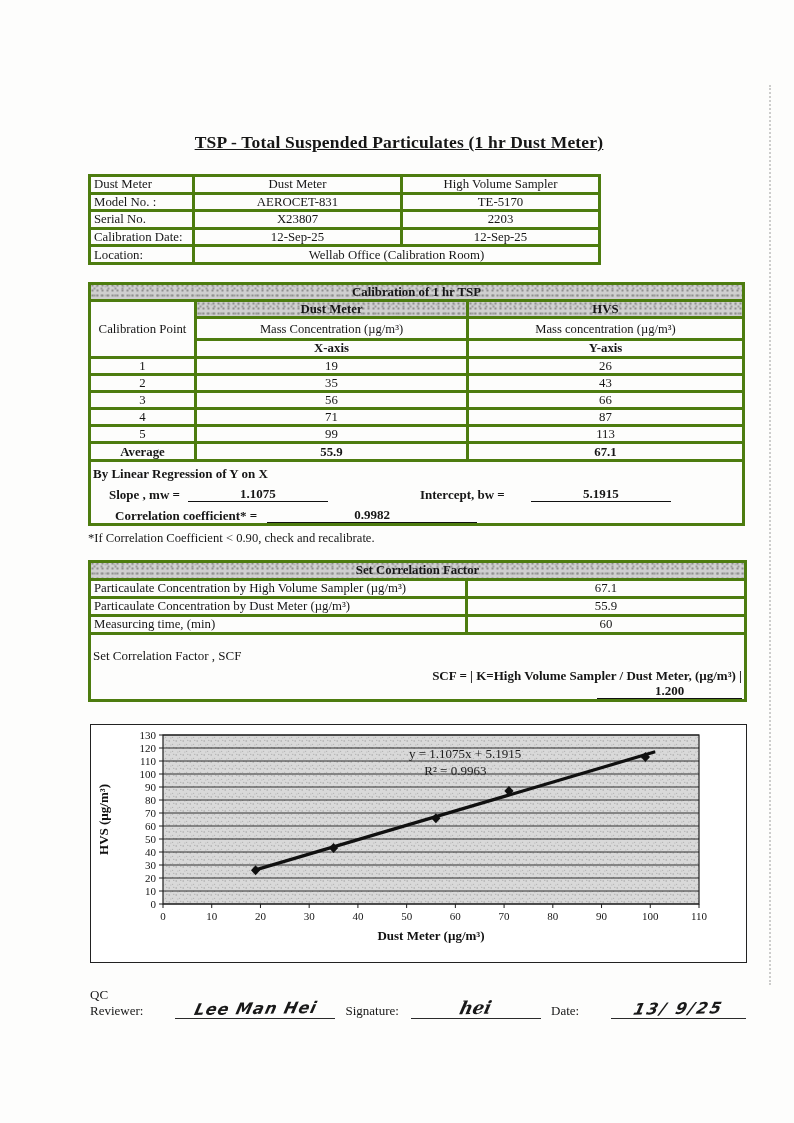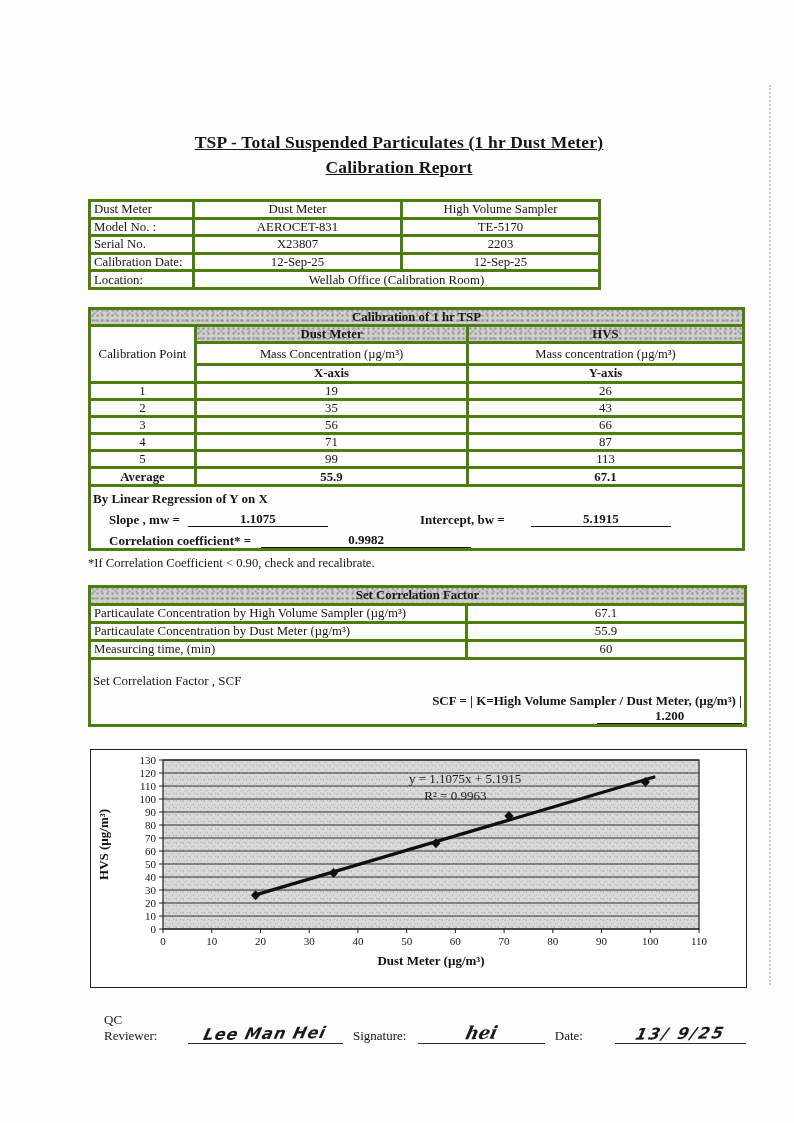--- a/index.html
+++ b/index.html
@@ -63,21 +63,20 @@
 </style>
 </head>
 <body>
 
 <div class="page">
   <div class="scan-line"></div>
   <div class="content">
 
     <div class="title">
       <div class="title-line">TSP - Total Suspended Particulates (1 hr Dust Meter)</div>
-      <div class="title-line">Calibration Report</div>
     </div>
 
     <table class="equip">
       <colgroup>
           <col style="width:104px">
           <col style="width:208px">
           <col style="width:198px">
         </colgroup>
       <tbody>
           <tr>
@@ -163,21 +162,21 @@
       <tr>
         <td class="reg-cell" colspan="3">
           <div class="reg-heading">By Linear Regression of Y on X</div>
           <div class="reg-row">
             <span class="b" style="margin-left:16px">Slope , mw =</span>
             <span class="uval" style="width:140px;margin-left:8px">1.1075</span>
             <span class="b" style="margin-left:92px">Intercept, bw =</span>
             <span class="uval" style="width:140px;margin-left:26px">5.1915</span>
           </div>
           <div class="reg-row">
-            <span class="b" style="margin-left:16px">Correlation coefficient* =</span>
+            <span class="b" style="margin-left:22px">Correlation coefficient* =</span>
             <span class="uval" style="width:210px;margin-left:10px">0.9982</span>
           </div>
         </td>
       </tr>
     </tbody>
       </table>
 
     <div class="footnote">*If Correlation Coefficient &lt; 0.90, check and recalibrate.</div>
 
     <table class="scf">
@@ -298,21 +297,21 @@
           <path d="M 417.9636363636364 60.900000000000006 L 422.5636363636364 65.9 L 417.9636363636364 70.9 L 413.3636363636364 65.9 Z" fill="#101010"></path>
           <path d="M 554.4000000000001 27.099999999999994 L 559.0000000000001 32.099999999999994 L 554.4000000000001 37.099999999999994 L 549.8000000000001 32.099999999999994 Z" fill="#101010"></path>
           <text class="eq" x="374.10909090909087" y="33.400000000000006" text-anchor="middle">y = 1.1075x + 5.1915</text>
           <text class="eq" x="364.3636363636363" y="50.30000000000001" text-anchor="middle">R² = 0.9963</text>
           <text class="axis-label" x="340" y="215" text-anchor="middle">Dust Meter  (µg/m³)</text>
           <text class="axis-label" transform="translate(17,94.5) rotate(-90)" text-anchor="middle">HVS (µg/m³)</text>
         </svg>
     </div>
 
     <div class="footer">
-      <span style="margin-left:16px">QC Reviewer:</span>
+      <span style="margin-left:2px">QC Reviewer:</span>
       <span class="sig-line" style="width:172px;margin-left:16px"><span class="hand hand-name">Lee Man Hei</span></span>
       <span style="margin-left:10px">Signature:</span>
       <span class="sig-line" style="width:140px;margin-left:12px"><span class="hand hand-sig">hei</span></span>
       <span style="margin-left:10px">Date:</span>
       <span class="sig-line" style="width:145px;margin-left:32px"><span class="hand hand-date">13/ 9/25</span></span>
     </div>
 
   </div>
 </div>
 

